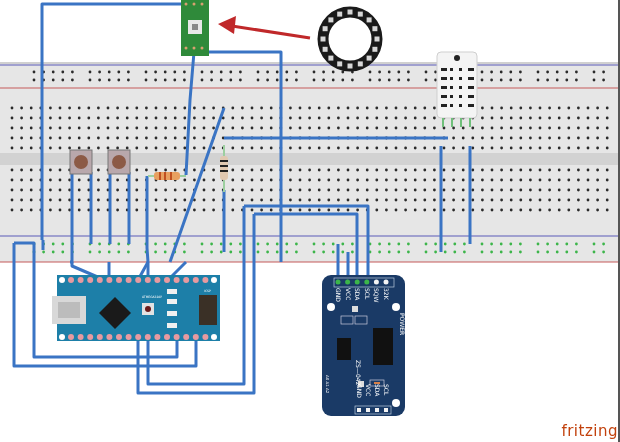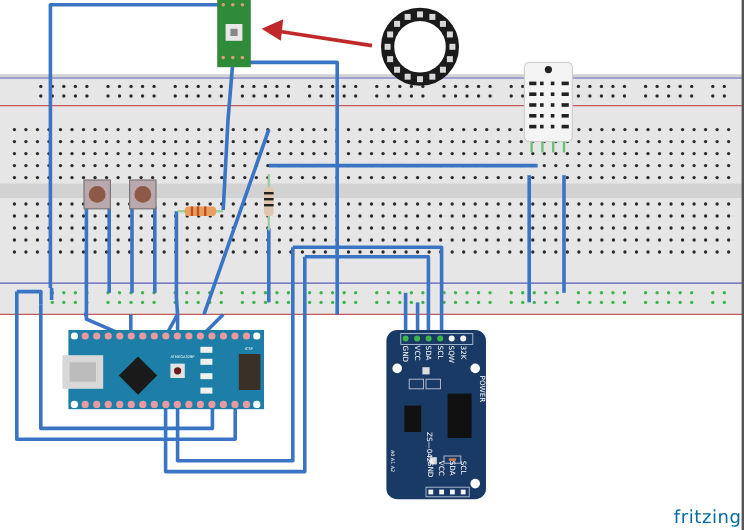--- a/index.html
+++ b/index.html
@@ -1,19 +1,19 @@
 <!DOCTYPE html>
 <html><head>
 <meta charset="utf-8">
 <style>
   html, body { margin:0; padding:0; background:#ffffff; }
   body { width:620px; height:442px; overflow:hidden; position:relative; font-family:"Liberation Sans", sans-serif; }
   #stage { position:absolute; left:0; top:0; width:620px; height:442px; }
   .lbl { font-family:"DejaVu Sans", sans-serif; }
-  .fritz { position:absolute; right:2px; bottom:2px; font-family:"DejaVu Sans", sans-serif; font-size:15px; color:#0369a1; letter-spacing:0.5px; }
+  .fritz { position:absolute; right:2px; bottom:2px; font-family:"DejaVu Sans", sans-serif; font-size:15px; color:#c2410c; letter-spacing:0.5px; }
   .rborder { position:absolute; right:0; top:0; width:2px; height:442px; background:#555; }
 </style>
 </head>
 <body>
 
 <svg id="stage" viewBox="0 0 620 442" xmlns="http://www.w3.org/2000/svg">
 
   <g>
     <rect x="0" y="62" width="620" height="200" fill="#e6e6e6"></rect>
     <rect x="0" y="62" width="620" height="2" fill="#d0d0d0"></rect>

